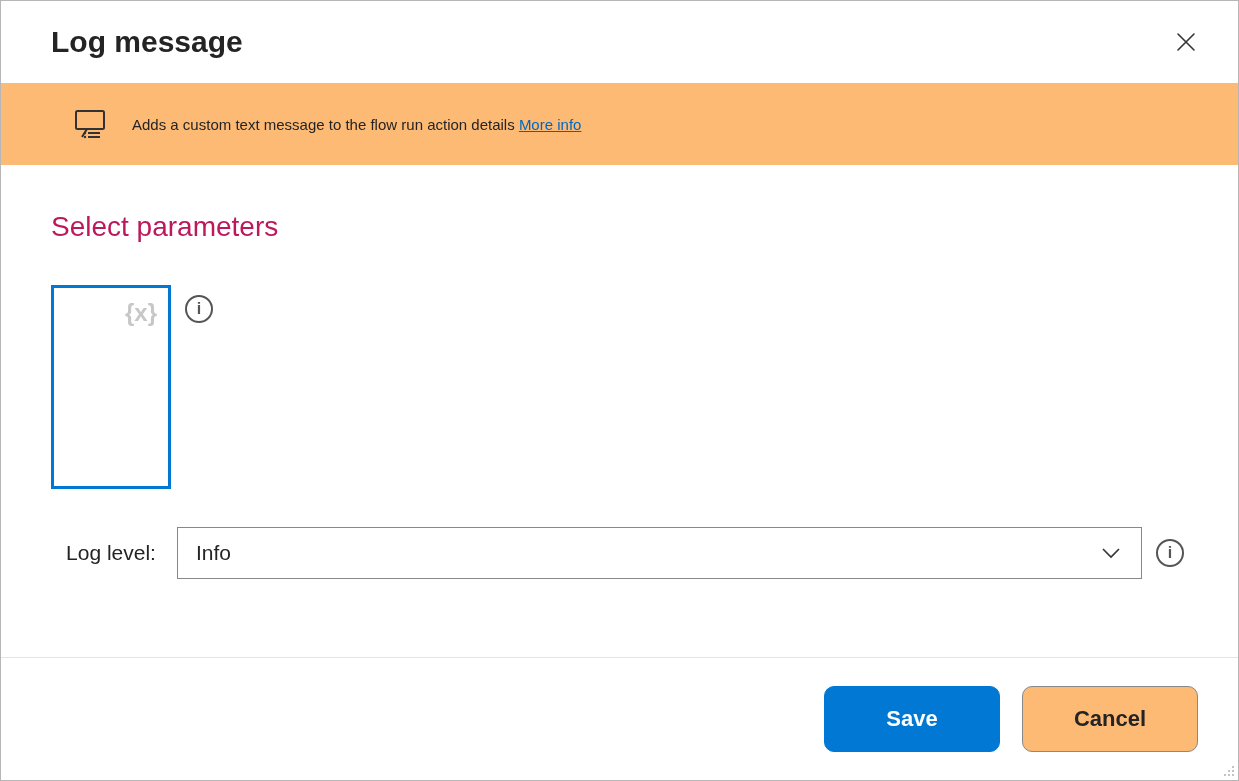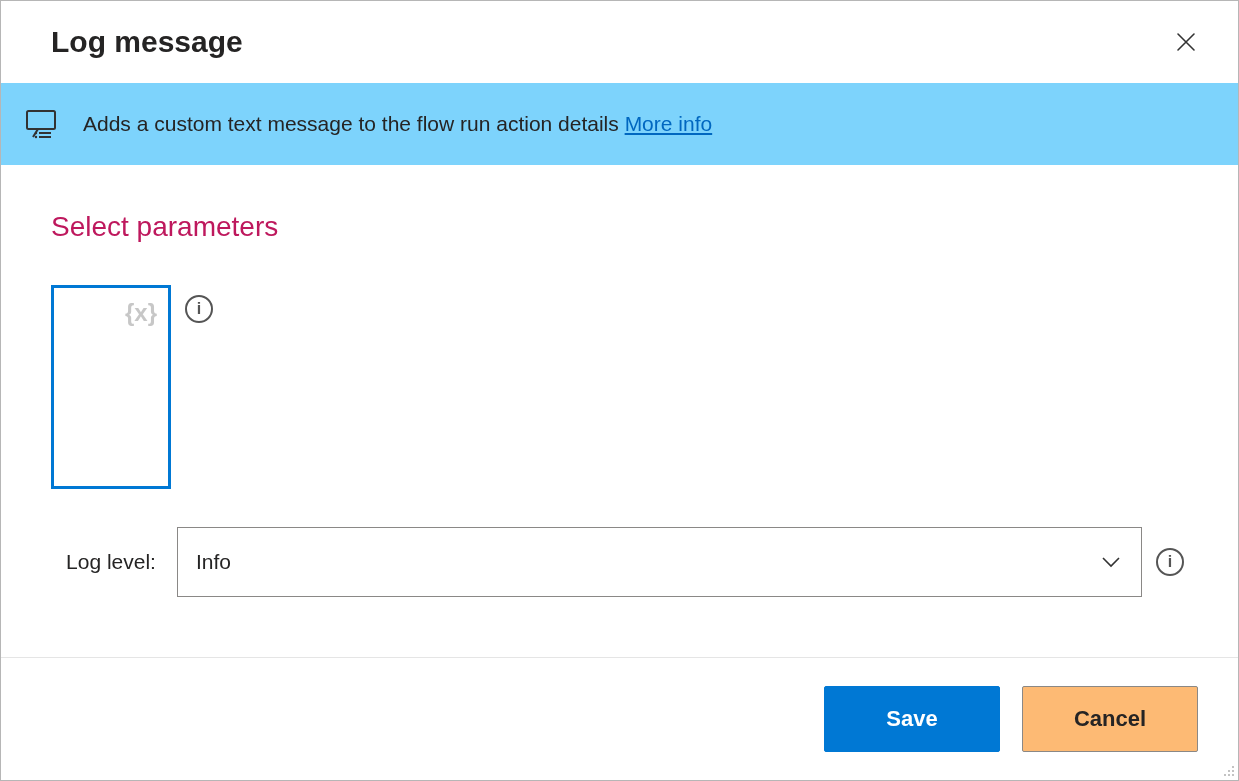--- a/index.html
+++ b/index.html
@@ -21,24 +21,24 @@
     padding: 24px 36px 24px 50px;
   }
   .title {
     font-size: 30px; font-weight: 600; color: #252424;
   }
   .close-btn {
     width: 32px; height: 32px; display:flex; align-items:center; justify-content:center;
     background: none; border: none; cursor: pointer; color: #333;
   }
   .info-banner {
-    background: #7dd3fc;
-    padding: 24px 24px;
+    background: #fdba74;
+    padding: 24px 73px;
     display: flex; align-items: center; gap: 24px;
-    font-size: 21px; color: #252424;
+    font-size: 15px; color: #252424;
   }
   .info-banner .desc { line-height: 1.4; }
   .info-banner a { color: #0067c0; text-decoration: underline; }
   .body {
     padding: 46px 50px 20px 50px;
     flex: 1;
   }
   .section-title {
     font-size: 28px; font-weight: 400; color: #be185d;
     margin-bottom: 42px;
@@ -77,36 +77,36 @@
   .info-icon {
     width: 28px; height: 28px;
     border: 2px solid #555; border-radius: 50%;
     display:flex; align-items:center; justify-content:center;
     font-size: 16px; font-family: "Segoe UI", sans-serif;
     font-weight: 600; color:#555;
     margin-top: 10px; margin-left: 8px;
     cursor: pointer;
   }
   .select {
-    width: 100%; height: 70px;
+    width: 100%; height: 52px;
     border: 1px solid #8a8886;
     padding: 0 18px;
     display:flex; align-items:center; justify-content:space-between;
     font-size: 21px; color:#252424;
     background:#fff; cursor:pointer;
   }
   .footer {
     border-top: 1px solid #e5e5e5;
     padding: 28px 40px;
     display:flex; justify-content:flex-end; gap:22px;
   }
   .btn {
     height: 66px; min-width: 176px;
     font-size: 22px; font-weight: 600;
-    border-radius: 2px;
+    border-radius: 10px;
     cursor: pointer;
     display:flex; align-items:center; justify-content:center;
   }
   .btn-primary {
     background:#0078d4; color:#fff; border:1px solid #0078d4;
   }
   .btn-secondary {
     background:#fdba74; color:#252424; border:1px solid #8a8886;
   }
   .resize-grip {

